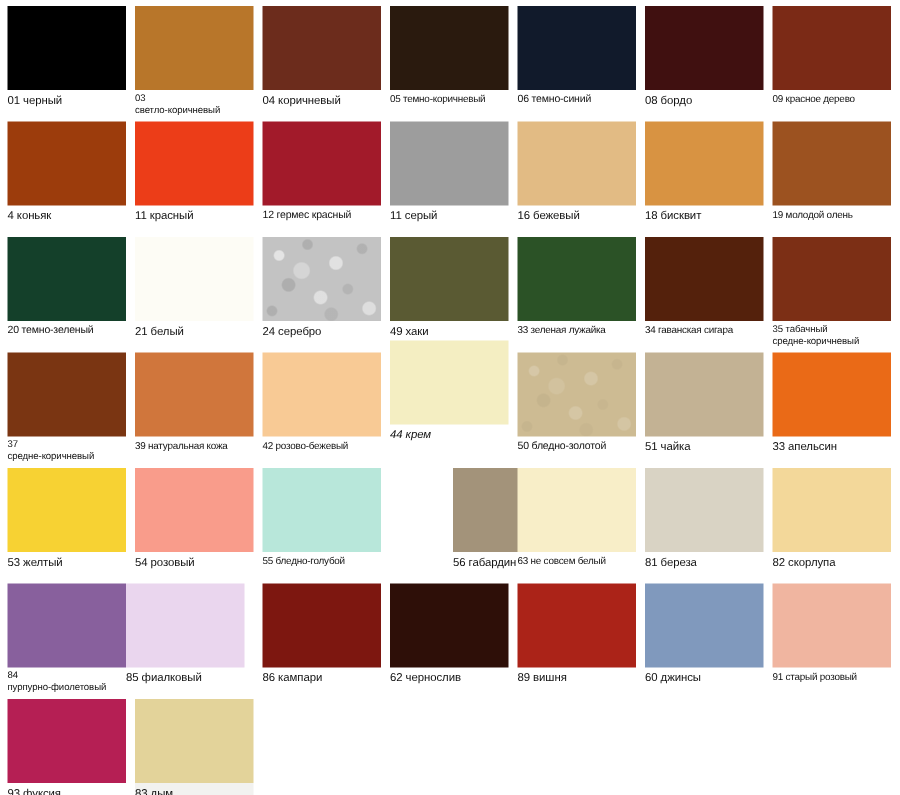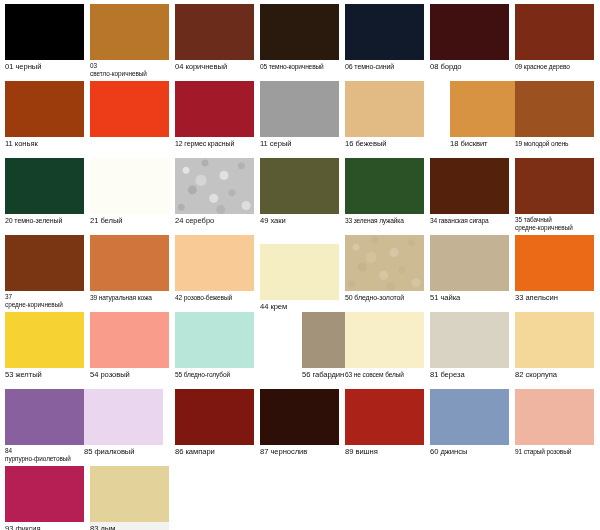--- a/index.html
+++ b/index.html
@@ -106,38 +106,39 @@
     <div class="swatch-cell" style="left: 430px; top: 4px;">
       <div class="swatch-chip" style="background: rgb(64, 16, 16); width: 79px; height: 56px;"></div>
       <div class="swatch-label">08 бордо</div>
     </div>
     <div class="swatch-cell" style="left: 515px; top: 4px;">
       <div class="swatch-chip" style="background: rgb(123, 42, 22); width: 79px; height: 56px;"></div>
       <div class="swatch-label tiny">09 красное дерево</div>
     </div>
     <div class="swatch-cell" style="left: 5px; top: 81px;">
       <div class="swatch-chip" style="background: rgb(156, 60, 12); width: 79px; height: 56px;"></div>
-      <div class="swatch-label">11 коньяк</div>
+      <div class="swatch-label">4 коньяк</div>
     </div>
     <div class="swatch-cell" style="left: 90px; top: 81px;">
       <div class="swatch-chip" style="background: rgb(236, 61, 24); width: 79px; height: 56px;"></div>
+      <div class="swatch-label">11 красный</div>
     </div>
     <div class="swatch-cell" style="left: 175px; top: 81px;">
       <div class="swatch-chip" style="background: rgb(162, 26, 42); width: 79px; height: 56px;"></div>
       <div class="swatch-label small">12 гермес красный</div>
     </div>
     <div class="swatch-cell" style="left: 260px; top: 81px;">
       <div class="swatch-chip" style="background: rgb(157, 157, 157); width: 79px; height: 56px;"></div>
       <div class="swatch-label">11 серый</div>
     </div>
     <div class="swatch-cell" style="left: 345px; top: 81px;">
       <div class="swatch-chip" style="background: rgb(226, 187, 132); width: 79px; height: 56px;"></div>
       <div class="swatch-label">16 бежевый</div>
     </div>
-    <div class="swatch-cell" style="left: 430px; top: 81px; margin-left: 20px;">
+    <div class="swatch-cell" style="left: 430px; top: 81px;">
       <div class="swatch-chip" style="background: rgb(216, 147, 66); width: 79px; height: 56px;"></div>
       <div class="swatch-label">18 бисквит</div>
     </div>
     <div class="swatch-cell" style="left: 515px; top: 81px;">
       <div class="swatch-chip" style="background: rgb(156, 82, 32); width: 79px; height: 56px;"></div>
       <div class="swatch-label tiny">19 молодой олень</div>
     </div>
     <div class="swatch-cell" style="left: 5px; top: 158px;">
       <div class="swatch-chip" style="background: rgb(20, 64, 42); width: 79px; height: 56px;"></div>
       <div class="swatch-label small">20 темно-зеленый</div>
@@ -173,21 +174,21 @@
 средне-коричневый</div>
     </div>
     <div class="swatch-cell" style="left: 90px; top: 235px;">
       <div class="swatch-chip" style="background: rgb(208, 118, 60); width: 79px; height: 56px;"></div>
       <div class="swatch-label tiny">39 натуральная кожа</div>
     </div>
     <div class="swatch-cell" style="left: 175px; top: 235px;">
       <div class="swatch-chip" style="background: rgb(248, 202, 149); width: 79px; height: 56px;"></div>
       <div class="swatch-label tiny">42 розово-бежевый</div>
     </div>
-    <div class="swatch-cell" style="left: 260px; top: 244px;">
+    <div class="swatch-cell" style="left: 260px; top: 227px; font-style: italic;">
       <div class="swatch-chip" style="background: rgb(244, 238, 194); width: 79px; height: 56px;"></div>
       <div class="swatch-label">44 крем</div>
     </div>
     <div class="swatch-cell" style="left: 345px; top: 235px;">
       <div class="swatch-chip textured soft" style="background: rgb(205, 187, 147); width: 79px; height: 56px;"></div>
       <div class="swatch-label small">50 бледно-золотой</div>
     </div>
     <div class="swatch-cell" style="left: 430px; top: 235px;">
       <div class="swatch-chip" style="background: rgb(195, 178, 148); width: 79px; height: 56px;"></div>
       <div class="swatch-label">51 чайка</div>
@@ -232,21 +233,21 @@
     <div class="swatch-cell" style="left: 84px; top: 389px;">
       <div class="swatch-chip" style="background: rgb(234, 214, 238); width: 79px; height: 56px;"></div>
       <div class="swatch-label">85 фиалковый</div>
     </div>
     <div class="swatch-cell" style="left: 175px; top: 389px;">
       <div class="swatch-chip" style="background: rgb(125, 23, 16); width: 79px; height: 56px;"></div>
       <div class="swatch-label">86 кампари</div>
     </div>
     <div class="swatch-cell" style="left: 260px; top: 389px;">
       <div class="swatch-chip" style="background: rgb(46, 15, 8); width: 79px; height: 56px;"></div>
-      <div class="swatch-label">87 чернослив</div>
+      <div class="swatch-label">62 чернослив</div>
     </div>
     <div class="swatch-cell" style="left: 345px; top: 389px;">
       <div class="swatch-chip" style="background: rgb(171, 35, 24); width: 79px; height: 56px;"></div>
       <div class="swatch-label">89 вишня</div>
     </div>
     <div class="swatch-cell" style="left: 430px; top: 389px;">
       <div class="swatch-chip" style="background: rgb(128, 153, 189); width: 79px; height: 56px;"></div>
       <div class="swatch-label">60 джинсы</div>
     </div>
     <div class="swatch-cell" style="left: 515px; top: 389px;">

